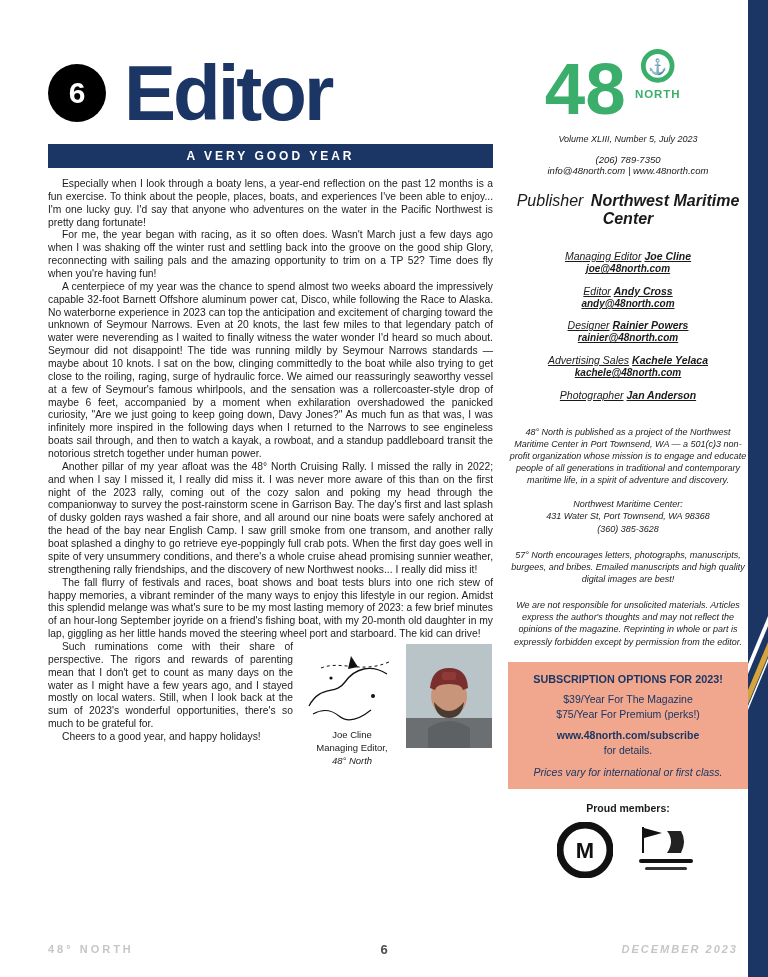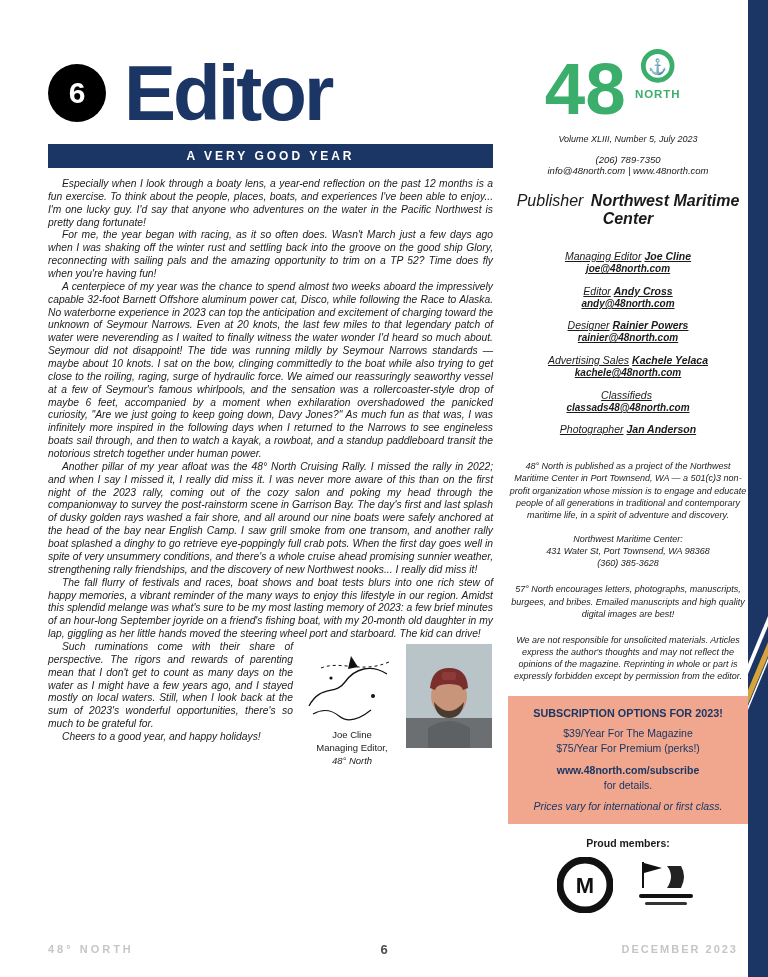--- a/index.html
+++ b/index.html
@@ -21,21 +21,21 @@
     margin:0 0 0 18px; color:#1B3665; font-weight:800; font-size:78px;
     letter-spacing:-3px; line-height:0.9;
   }
   .kicker {
     margin-top:4px; background:#1B3665; color:#fff; text-align:center;
     font-weight:bold; font-size:12px; letter-spacing:3px; padding:5px 8px;
   }
   .body-text {
     margin-top:10px; font-size:10.3px; line-height:1.25; text-align:justify; color:#1c1c1c;
   }
-  .body-text p { margin:0; text-indent:14px;font-style:italic; }
+  .body-text p { margin:0; text-indent:14px; }
 
   .float-box {
     float:right; width:192px; margin:3px 0 2px 8px;
     display:grid; grid-template-columns:102px 86px; grid-template-rows:82px auto; gap:3px;
   }
   .sketch { width:102px; height:82px; grid-column:1; grid-row:1; }
   .photo  { width:86px; height:104px; grid-column:2; grid-row:1 / span 2; }
   .caption { grid-column:1; grid-row:2; text-align:center; font-size:9.5px; line-height:1.35; color:#222; }
   .caption .it { font-style:italic; }
 
@@ -60,21 +60,21 @@
   .subbox .t { font-weight:bold; font-size:10.8px; margin-bottom:5px; }
   .subbox .link { display:inline-block; font-weight:bold; margin-top:7px; color:#1B3665; cursor:pointer; }
   .subbox .note { font-style:italic; margin-top:7px; }
   .members { margin-top:13px; }
   .members .label { font-weight:bold; font-size:10.5px; }
   .member-logos { display:flex; justify-content:center; align-items:center; gap:20px; margin-top:8px; }
 
   
   .footer-left  { position:absolute; left:48px;  bottom:22px; color:#c6c6c6; font-weight:bold; font-size:11px; letter-spacing:3px; }
   .footer-page  { position:absolute; left:0; width:768px; bottom:20px; text-align:center; color:#4c4c4c; font-weight:bold; font-size:13px; }
-  .footer-right { position:absolute; right:30px; bottom:22px; color:#c6c6c6; font-weight:bold; font-size:11px; letter-spacing:2px; }
+  .footer-right { position:absolute; right:30px; bottom:22px; color:#c6c6c6; font-weight:bold; font-size:11px; letter-spacing:2px;font-style:italic; }
 </style>
 </head>
 <body>
 
 <div class="edge-strip">
   <svg width="20" height="977" viewBox="0 0 20 977">
     <rect x="0" y="0" width="20" height="977" fill="#1B3665"></rect>
     <polygon points="0,664 20,616 20,626 0,674" fill="#ffffff"></polygon>
     <polygon points="0,690 20,642 20,656 0,704" fill="#D7A43B"></polygon>
     <polygon points="0,706 20,658 20,662 0,710" fill="#ffffff"></polygon>
@@ -158,24 +158,20 @@
     </div>
     <div class="staff-entry">
       <span>Designer</span><span class="name">Rainier Powers</span>
       <div class="email">rainier@48north.com</div>
     </div>
     <div class="staff-entry">
       <span>Advertising Sales</span><span class="name">Kachele Yelaca</span>
       <div class="email">kachele@48north.com</div>
     </div>
     <div class="staff-entry">
-      <span>Classifieds</span><span class="name"></span>
-      <div class="email">classads48@48north.com</div>
-    </div>
-    <div class="staff-entry">
       <span>Photographer</span><span class="name">Jan Anderson</span>
       <div class="email"></div>
     </div>
   </div>
 
   <div class="smallital mission">48° North is published as a project of the Northwest Maritime Center in Port Townsend, WA — a 501(c)3 non-profit organization whose mission is to engage and educate people of all generations in traditional and contemporary maritime life, in a spirit of adventure and discovery.</div>
 
   <div class="smallital address">
     <div>Northwest Maritime Center:</div>
     <div>431 Water St, Port Townsend, WA 98368</div>

